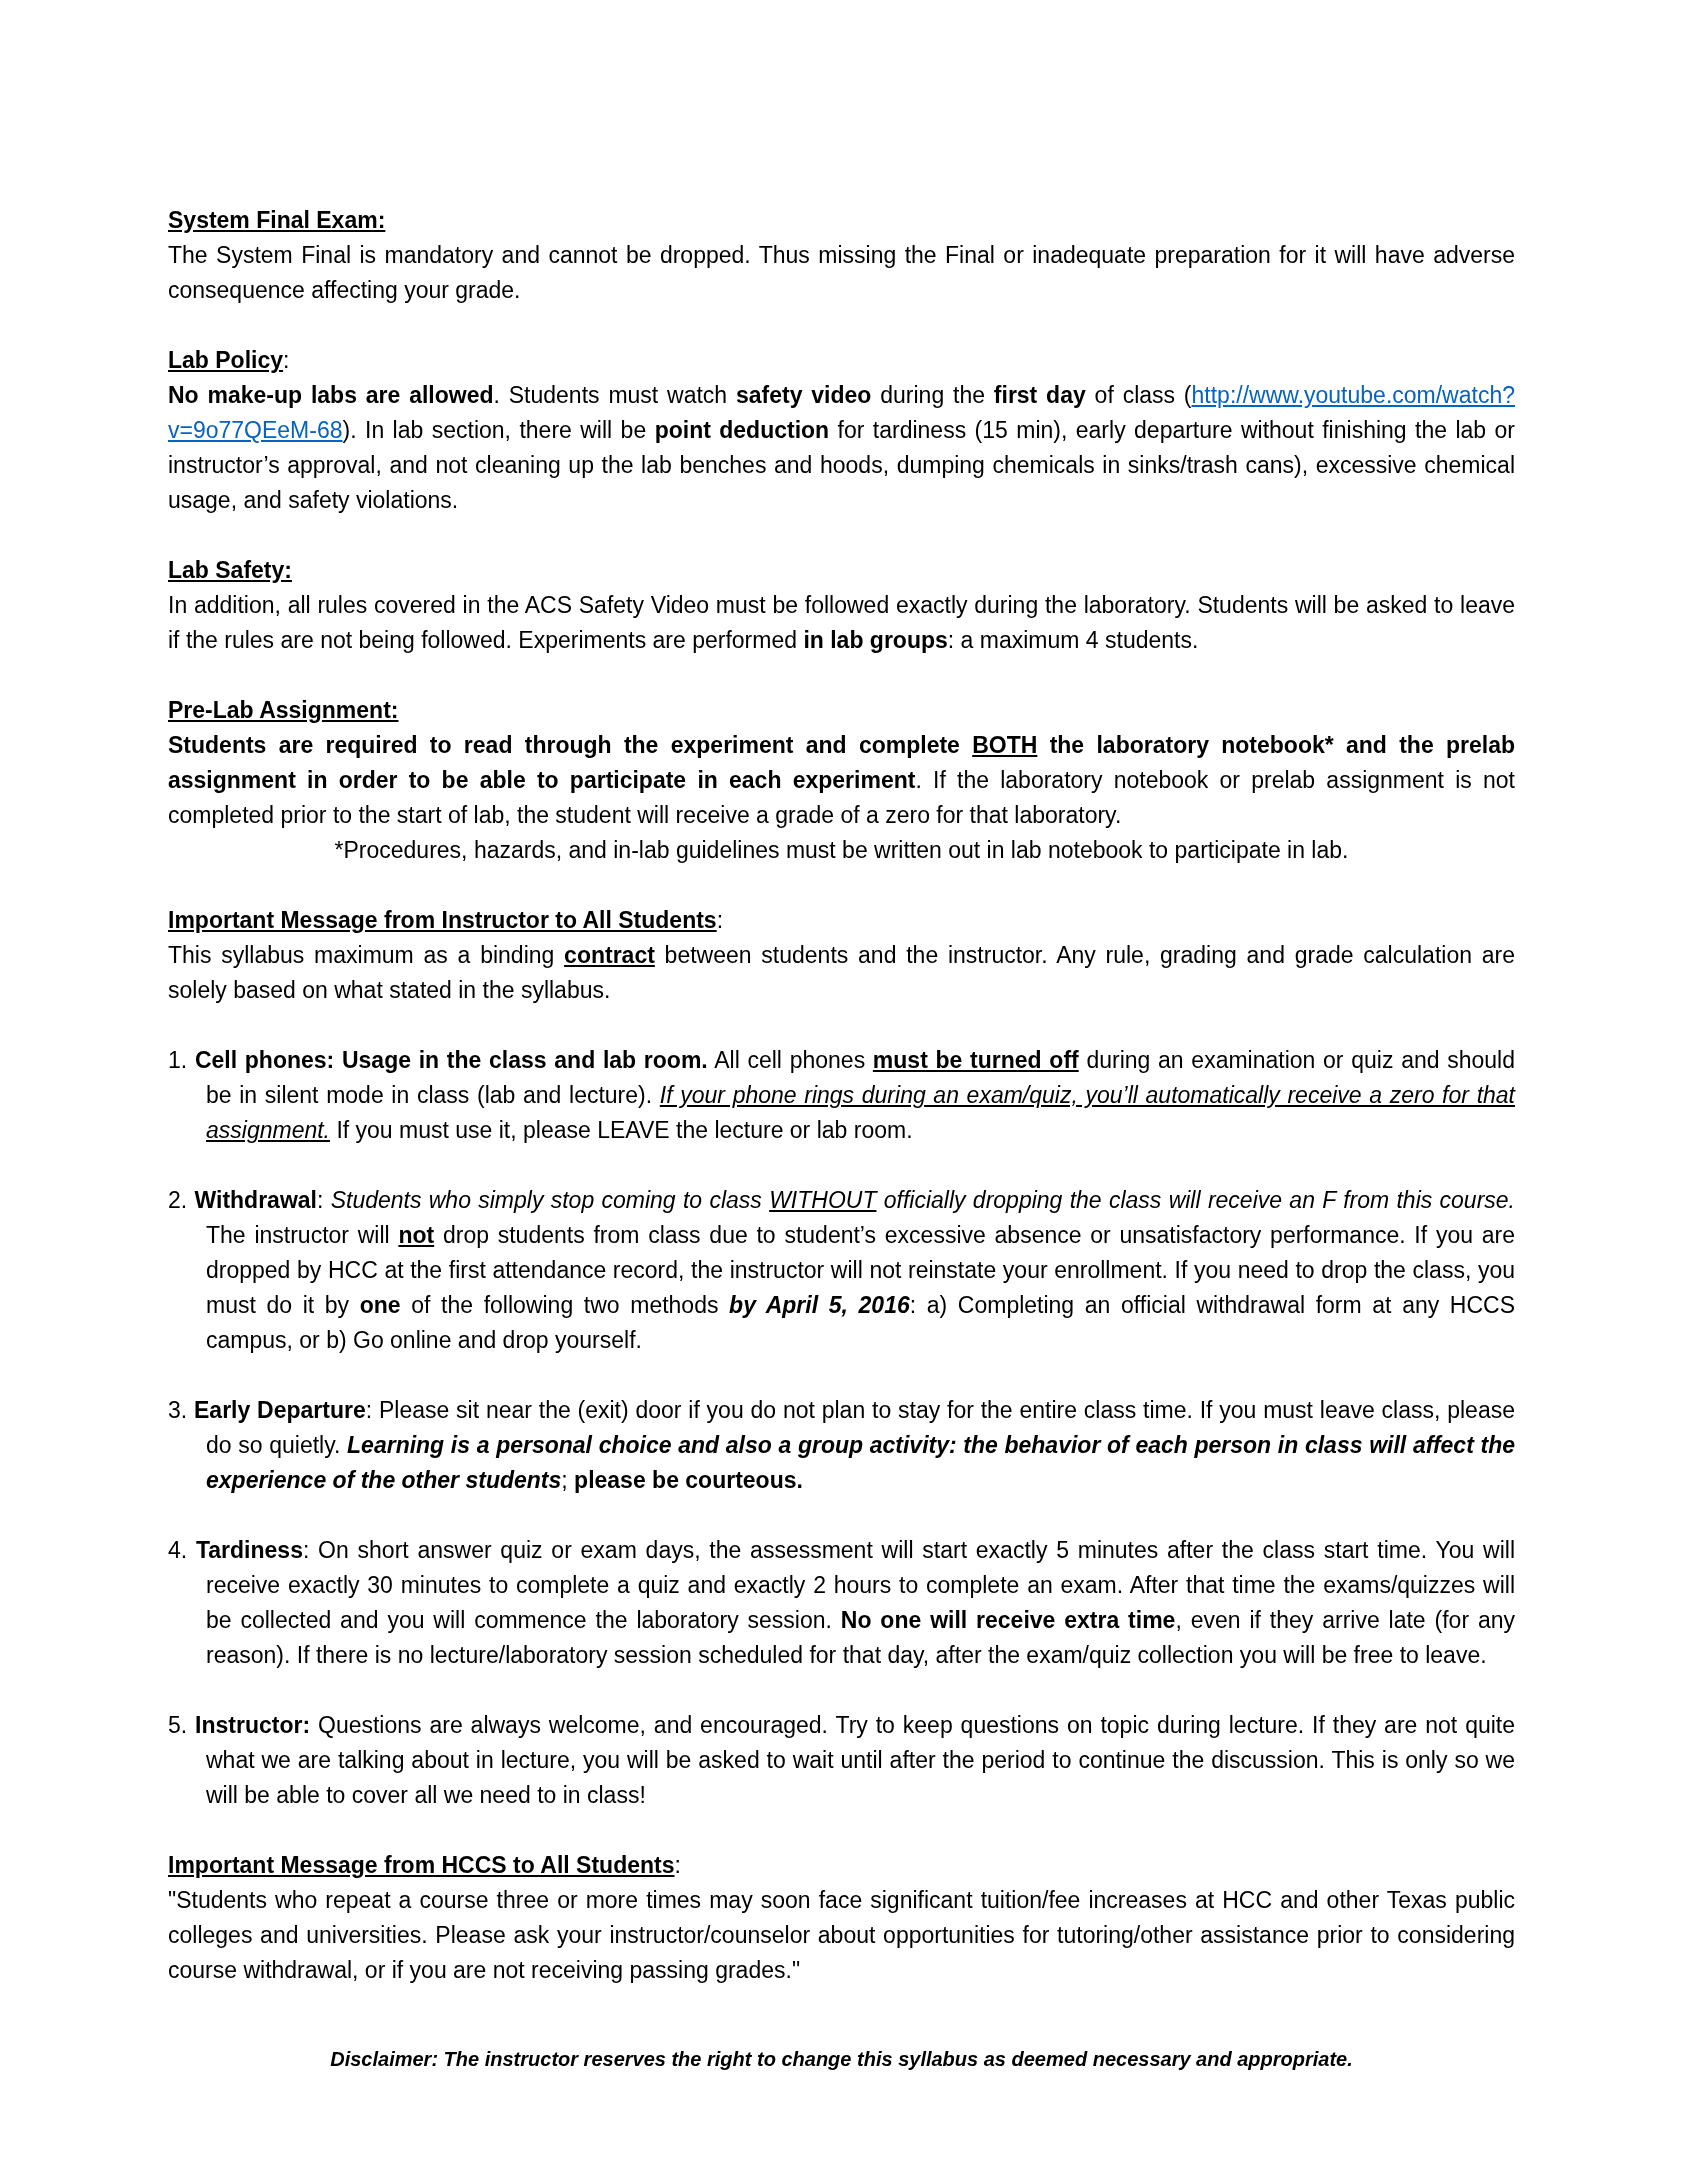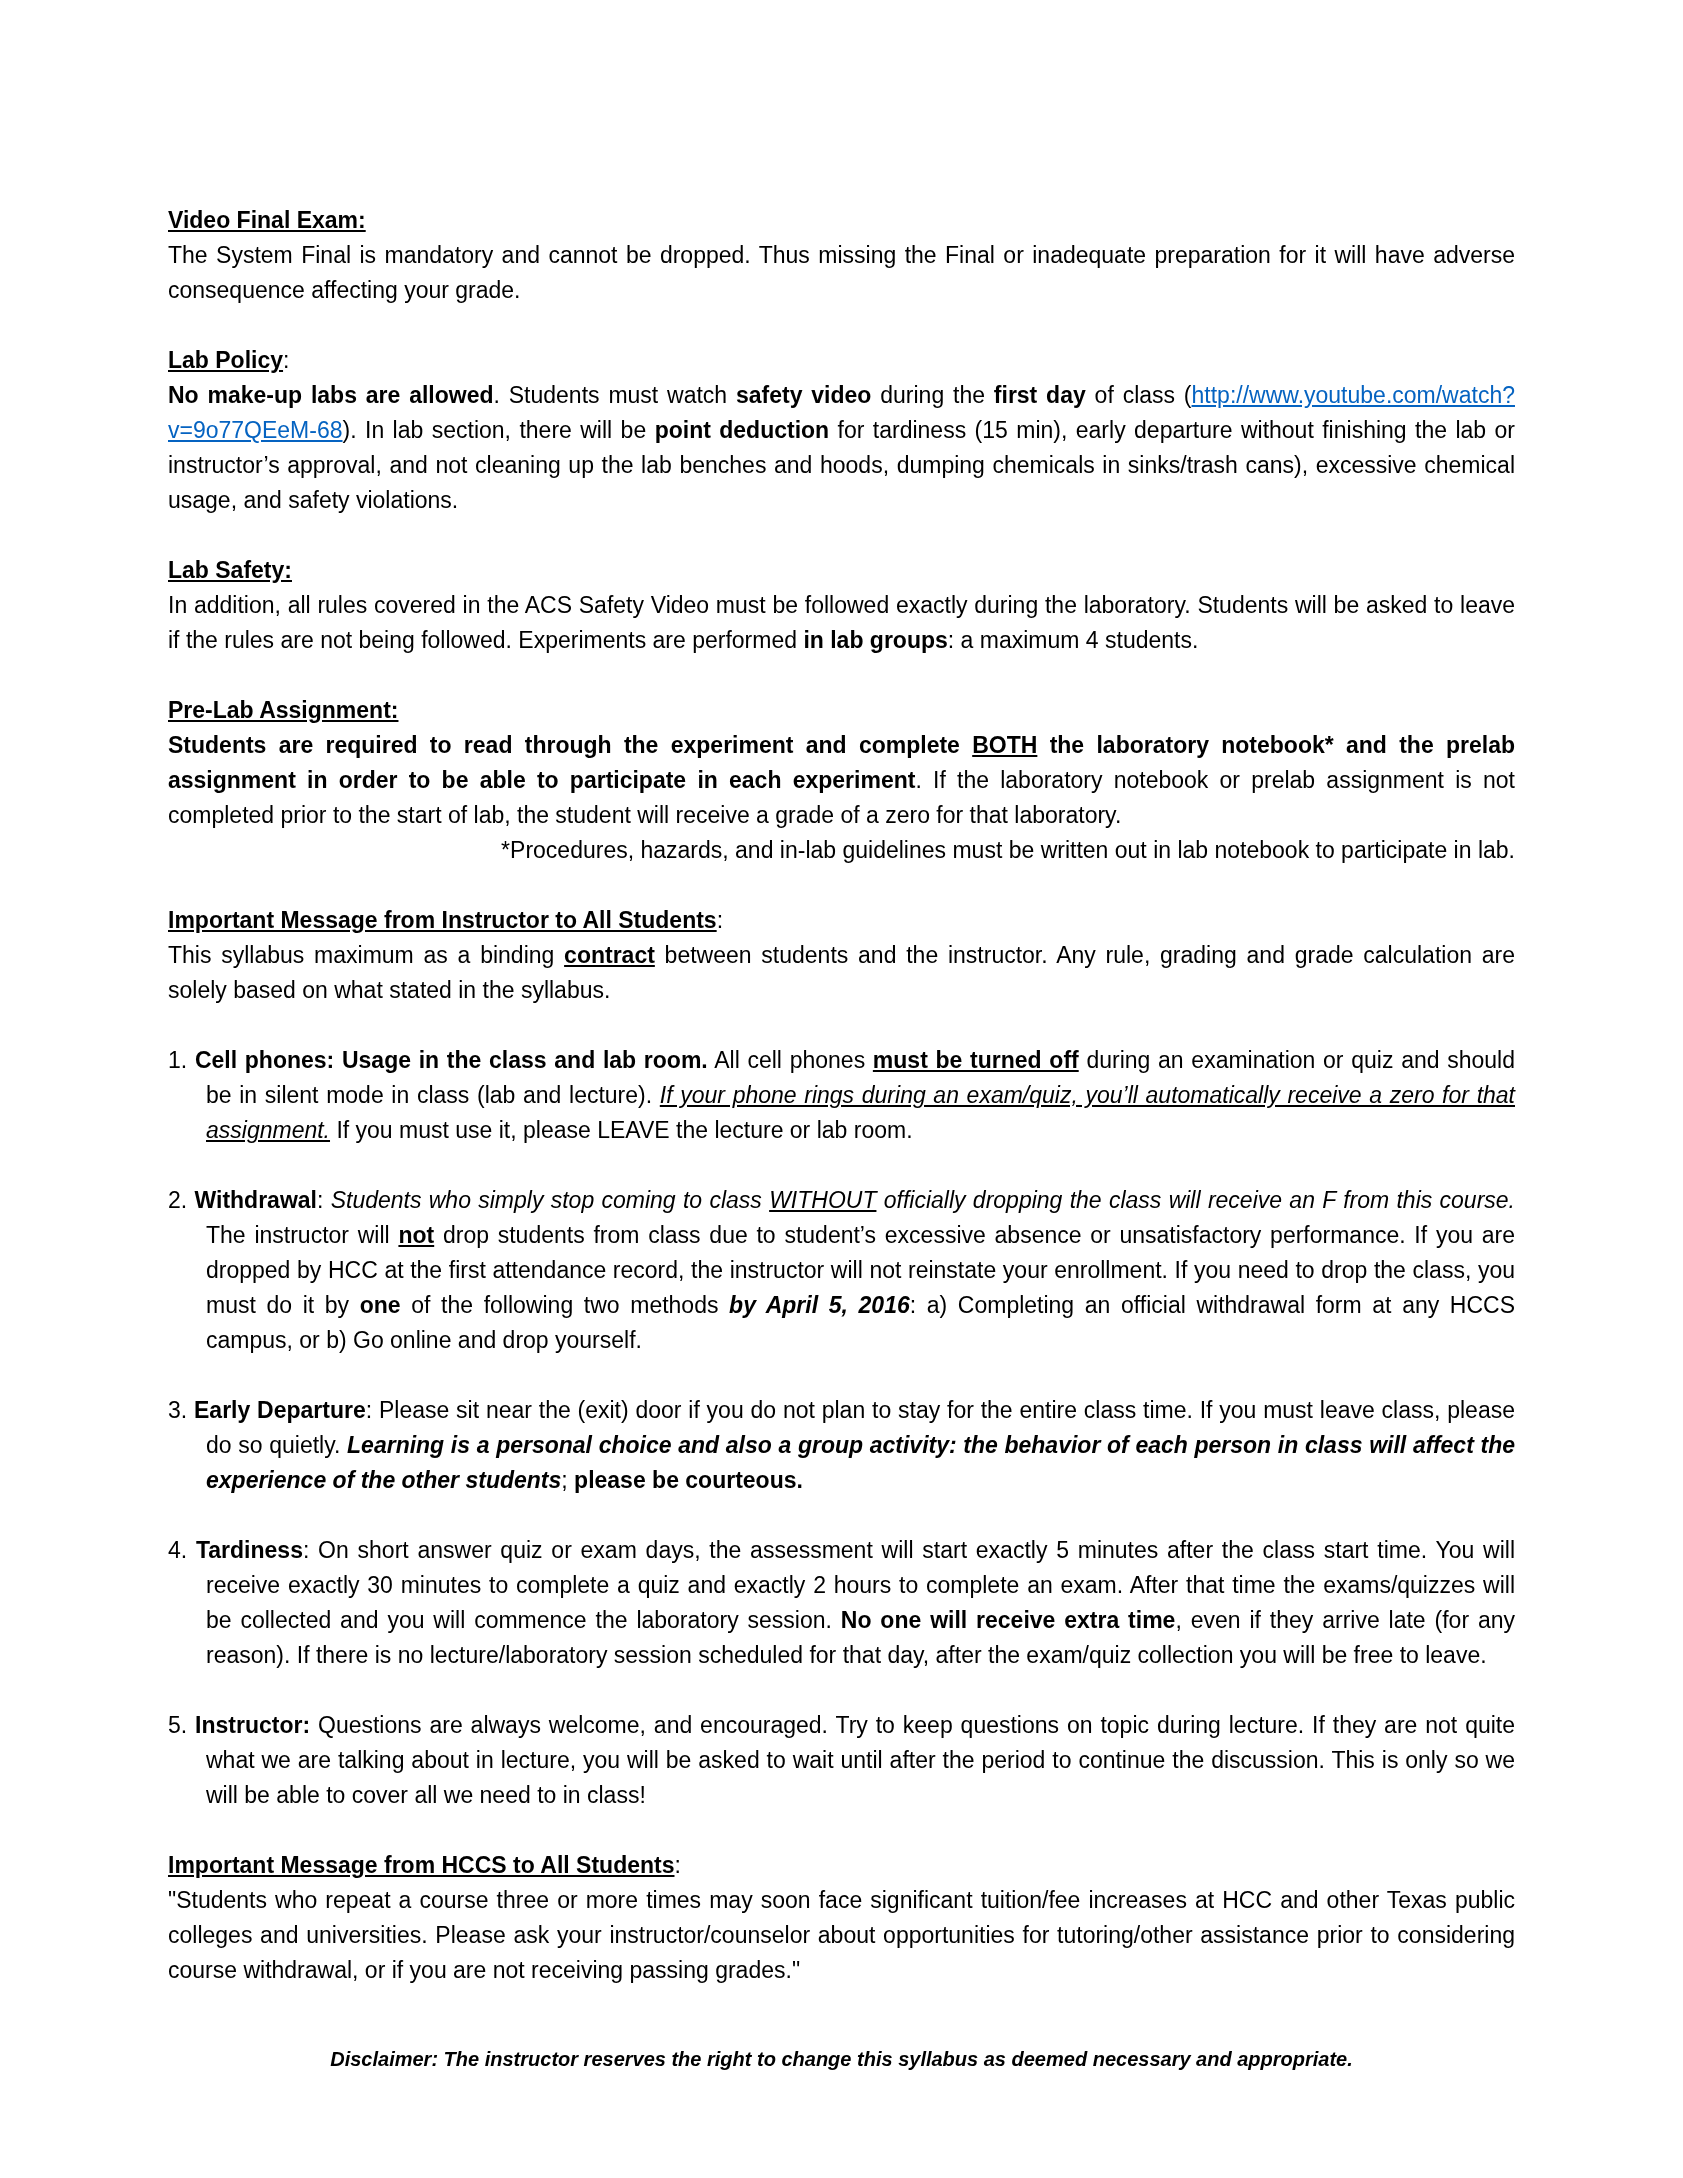--- a/index.html
+++ b/index.html
@@ -16,21 +16,21 @@
     overflow: hidden;
   }
   .doc p {
     margin: 0;
     font-size: 23px;
     line-height: 35px;
   }
   .doc p.gap { margin-top: 35px; }
   .heading { text-align: left; }
   .para { text-align: justify; }
-  .para-left { text-align: right; }
+  .para-left { text-align: center; }
   .li {
     text-align: justify;
     padding-left: 38px;
     text-indent: -38px;
   }
   .disclaimer {
     margin-top: 54px !important;
     font-size: 20px !important;
     font-weight: bold;
     font-style: italic;
@@ -43,21 +43,21 @@
     color: #0563c1;
     text-decoration: underline;
     cursor: pointer;
   }
 </style>
 </head>
 <body>
 
 <div class="page">
   <div class="doc" id="doc">
-      <p class="heading"><span class="b u">Video Final Exam:</span></p>
+      <p class="heading"><span class="b u">System Final Exam:</span></p>
       <p class="para"><span>The System Final is mandatory and cannot be dropped. Thus missing the Final or inadequate preparation for it will have adverse consequence affecting your grade.</span></p>
       <p class="heading gap"><span class="b u">Lab Policy</span><span>:</span></p>
       <p class="para"><span class="b">No make-up labs are allowed</span><span>. Students must watch </span><span class="b">safety video</span><span> during the </span><span class="b">first day</span><span> of class (</span><a class="lnk" href="#">http://www.youtube.com/watch?v=9o77QEeM-68</a><span>). In lab section, there will be </span><span class="b">point deduction</span><span> for tardiness (15 min), early departure without finishing the lab or instructor’s approval, and not cleaning up the lab benches and hoods, dumping chemicals in sinks/trash cans), excessive chemical usage, and safety violations.</span></p>
       <p class="heading gap"><span class="b u">Lab Safety:</span></p>
       <p class="para"><span>In addition, all rules covered in the ACS Safety Video must be followed exactly during the laboratory. Students will be asked to leave if the rules are not being followed. Experiments are performed </span><span class="b">in lab groups</span><span>: a maximum 4 students.</span></p>
       <p class="heading gap"><span class="b u">Pre-Lab Assignment:</span></p>
       <p class="para"><span class="b">Students are required to read through the experiment and complete </span><span class="b u">BOTH</span><span class="b"> the laboratory notebook* and the prelab assignment in order to be able to participate in each experiment</span><span>. If the laboratory notebook or prelab assignment is not completed prior to the start of lab, the student will receive a grade of a zero for that laboratory.</span></p>
       <p class="para-left"><span>*Procedures, hazards, and in-lab guidelines must be written out in lab notebook to participate in lab.</span></p>
       <p class="heading gap"><span class="b u">Important Message from Instructor to All Students</span><span>:</span></p>
       <p class="para"><span>This syllabus maximum as a binding </span><span class="b u">contract</span><span> between students and the instructor. Any rule, grading and grade calculation are solely based on what stated in the syllabus.</span></p>

